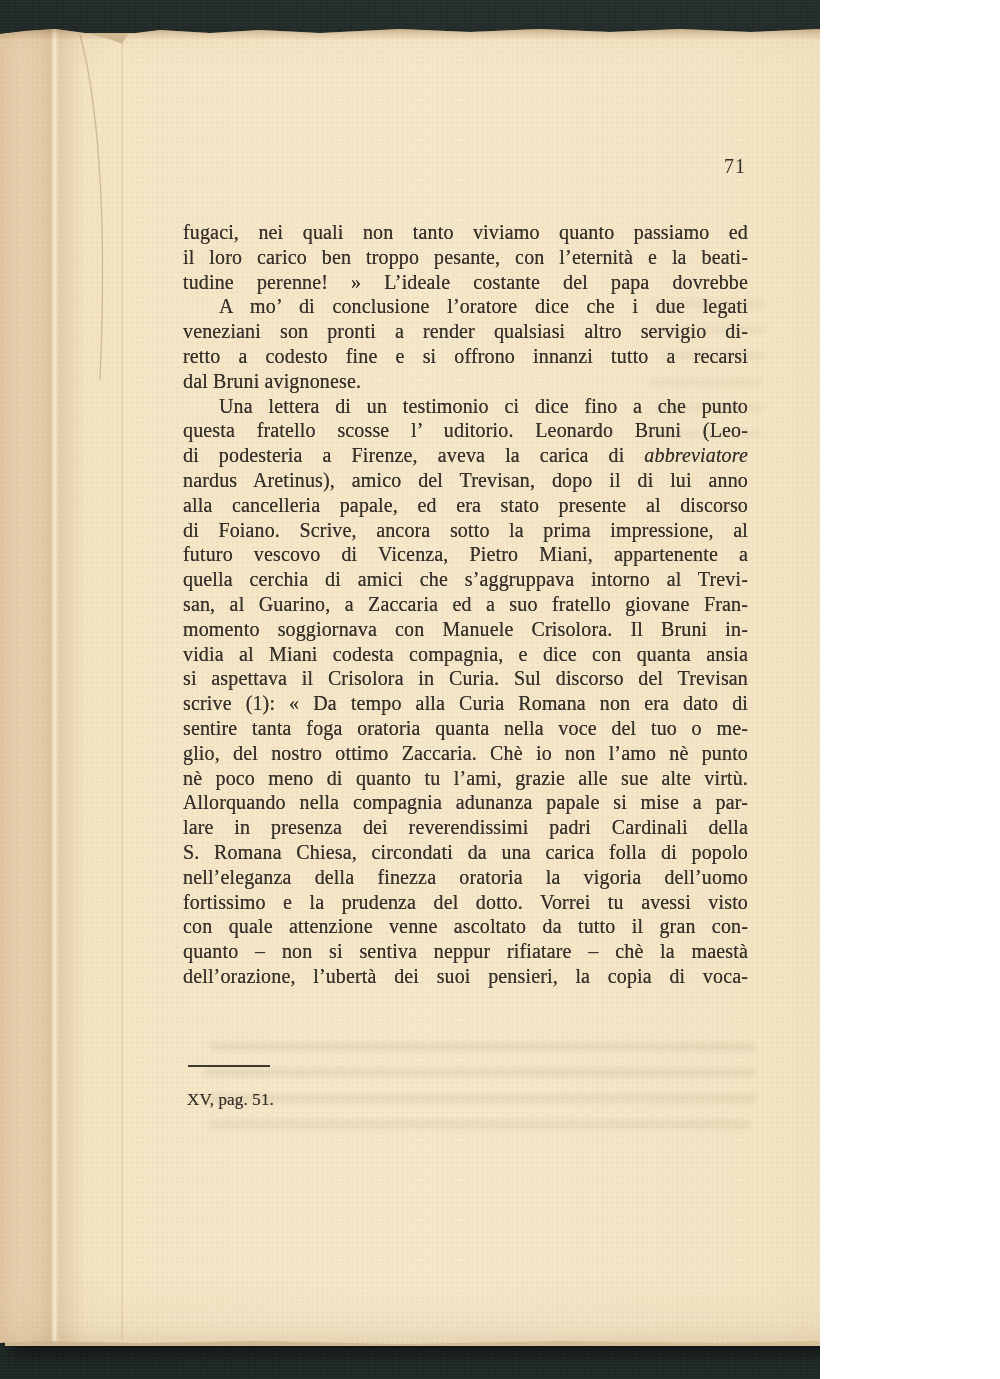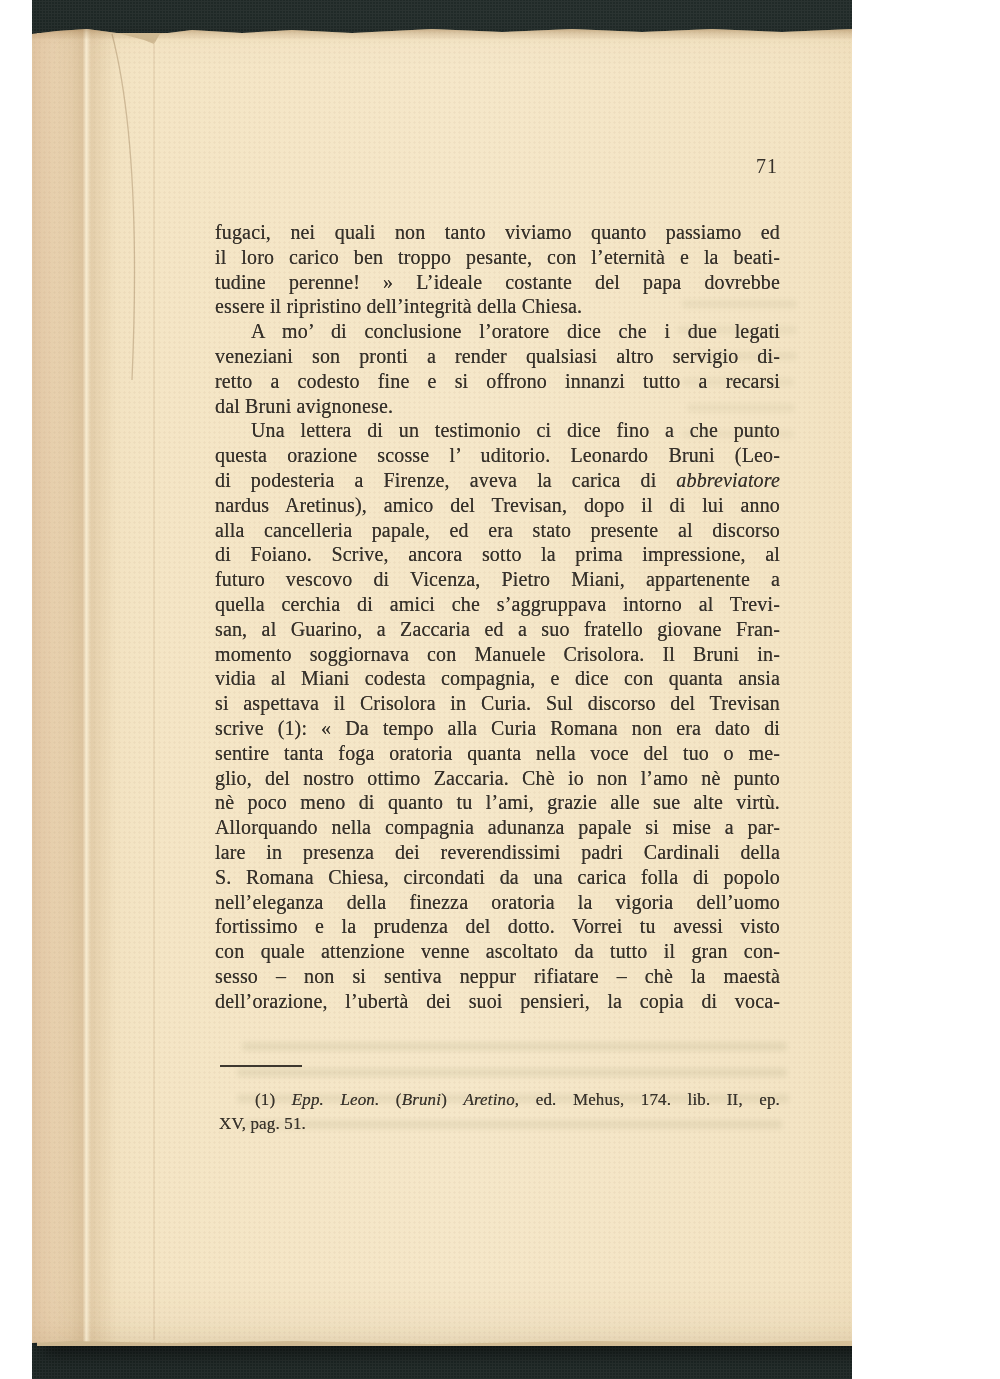--- a/index.html
+++ b/index.html
@@ -5,21 +5,20 @@
   html,body{margin:0;padding:0;}
   body{
     width:1000px;height:1379px;overflow:hidden;
     font-family:"Liberation Serif","DejaVu Serif",serif;
   }
   #scene{
     position:relative;width:820px;height:1379px;overflow:hidden;
     background:
       radial-gradient(rgba(255,255,255,0.045) 1px, transparent 1.3px) 0 0/3px 3px,
       radial-gradient(1100px 900px at 72% 42%, #2a3432 0%, #222c2a 55%, #1b2422 100%);
-    margin-left: 32px;
   }
   .underpage{
     position:absolute;left:5px;top:33px;width:961px;height:1313px;
     background:linear-gradient(90deg,#cdb791 0%,#d8c29a 96%,#efe0ba 100%);
     box-shadow:5px 7px 16px rgba(0,0,0,0.55);
   }
   .page{
     position:absolute;left:0;top:0;width:958px;height:1346px;
     background:
       radial-gradient(rgba(130,95,45,0.05) 1px, transparent 1.4px) 0 0/5px 5px,
@@ -100,49 +99,47 @@
         <div style="left: 210px; top: 1042px; width: 545px; height: 9px; opacity: 0.11;"></div>
         <div style="left: 205px; top: 1068px; width: 550px; height: 9px; opacity: 0.11;"></div>
         <div style="left: 205px; top: 1094px; width: 552px; height: 9px; opacity: 0.1;"></div>
         <div style="left: 210px; top: 1120px; width: 540px; height: 9px; opacity: 0.1;"></div>
       </div>
     <div class="pagenum">71</div>
     <div id="body-text" class="textblock">
         <div class="line"><span>fugaci, nei quali non tanto viviamo quanto passiamo ed</span></div>
         <div class="line"><span>il loro carico ben troppo pesante, con l’eternità e la beati-</span></div>
         <div class="line"><span>tudine perenne! » L’ideale costante del papa dovrebbe</span></div>
-        <div class="line flush"><span>essere il ripristino dell’integrità della Chiesa.</span></div>
         <div class="line indent"><span>A mo’ di conclusione l’oratore dice che i due legati</span></div>
         <div class="line"><span>veneziani son pronti a render qualsiasi altro servigio di-</span></div>
         <div class="line"><span>retto a codesto fine e si offrono innanzi tutto a recarsi</span></div>
         <div class="line flush"><span>dal Bruni avignonese.</span></div>
         <div class="line indent"><span>Una lettera di un testimonio ci dice fino a che punto</span></div>
-        <div class="line"><span>questa orazione scosse l’ uditorio. Leonardo Bruni (Leo-</span></div>
+        <div class="line"><span>questa fratello scosse l’ uditorio. Leonardo Bruni (Leo-</span></div>
         <div class="line"><span>di podesteria a Firenze, aveva la carica di </span><i>abbreviatore</i></div>
         <div class="line"><span>nardus Aretinus), amico del Trevisan, dopo il di lui anno</span></div>
         <div class="line"><span>alla cancelleria papale, ed era stato presente al discorso</span></div>
         <div class="line"><span>di Foiano. Scrive, ancora sotto la prima impressione, al</span></div>
         <div class="line"><span>futuro vescovo di Vicenza, Pietro Miani, appartenente a</span></div>
         <div class="line"><span>quella cerchia di amici che s’aggruppava intorno al Trevi-</span></div>
         <div class="line"><span>san, al Guarino, a Zaccaria ed a suo fratello giovane Fran-</span></div>
         <div class="line"><span>momento soggiornava con Manuele Crisolora. Il Bruni in-</span></div>
         <div class="line"><span>vidia al Miani codesta compagnia, e dice con quanta ansia</span></div>
         <div class="line"><span>si aspettava il Crisolora in Curia. Sul discorso del Trevisan</span></div>
         <div class="line"><span>scrive (1): « Da tempo alla Curia Romana non era dato di</span></div>
         <div class="line"><span>sentire tanta foga oratoria quanta nella voce del tuo o me-</span></div>
         <div class="line"><span>glio, del nostro ottimo Zaccaria. Chè io non l’amo nè punto</span></div>
         <div class="line"><span>nè poco meno di quanto tu l’ami, grazie alle sue alte virtù.</span></div>
         <div class="line"><span>Allorquando nella compagnia adunanza papale si mise a par-</span></div>
         <div class="line"><span>lare in presenza dei reverendissimi padri Cardinali della</span></div>
         <div class="line"><span>S. Romana Chiesa, circondati da una carica folla di popolo</span></div>
         <div class="line"><span>nell’eleganza della finezza oratoria la vigoria dell’uomo</span></div>
         <div class="line"><span>fortissimo e la prudenza del dotto. Vorrei tu avessi visto</span></div>
         <div class="line"><span>con quale attenzione venne ascoltato da tutto il gran con-</span></div>
-        <div class="line"><span>sesso – non si sentiva neppur rifiatare – chè la maestà</span></div>
+        <div class="line"><span>quanto – non si sentiva neppur rifiatare – chè la maestà</span></div>
         <div class="line"><span>dell’orazione, l’ubertà dei suoi pensieri, la copia di voca-</span></div>
       </div>
     <div class="footrule"></div>
     <div id="footnote" class="footnote">
-        <div class="line indent"><span>(1) </span><i>Epp. Leon.</i><span> (</span><i>Bruni</i><span>) </span><i>Aretino</i><span>, ed. Mehus, 174. lib. II, ep.</span></div>
         <div class="line flush"><span>XV, pag. 51.</span></div>
       </div>
   </div>
 </div>
 
 </body></html>

